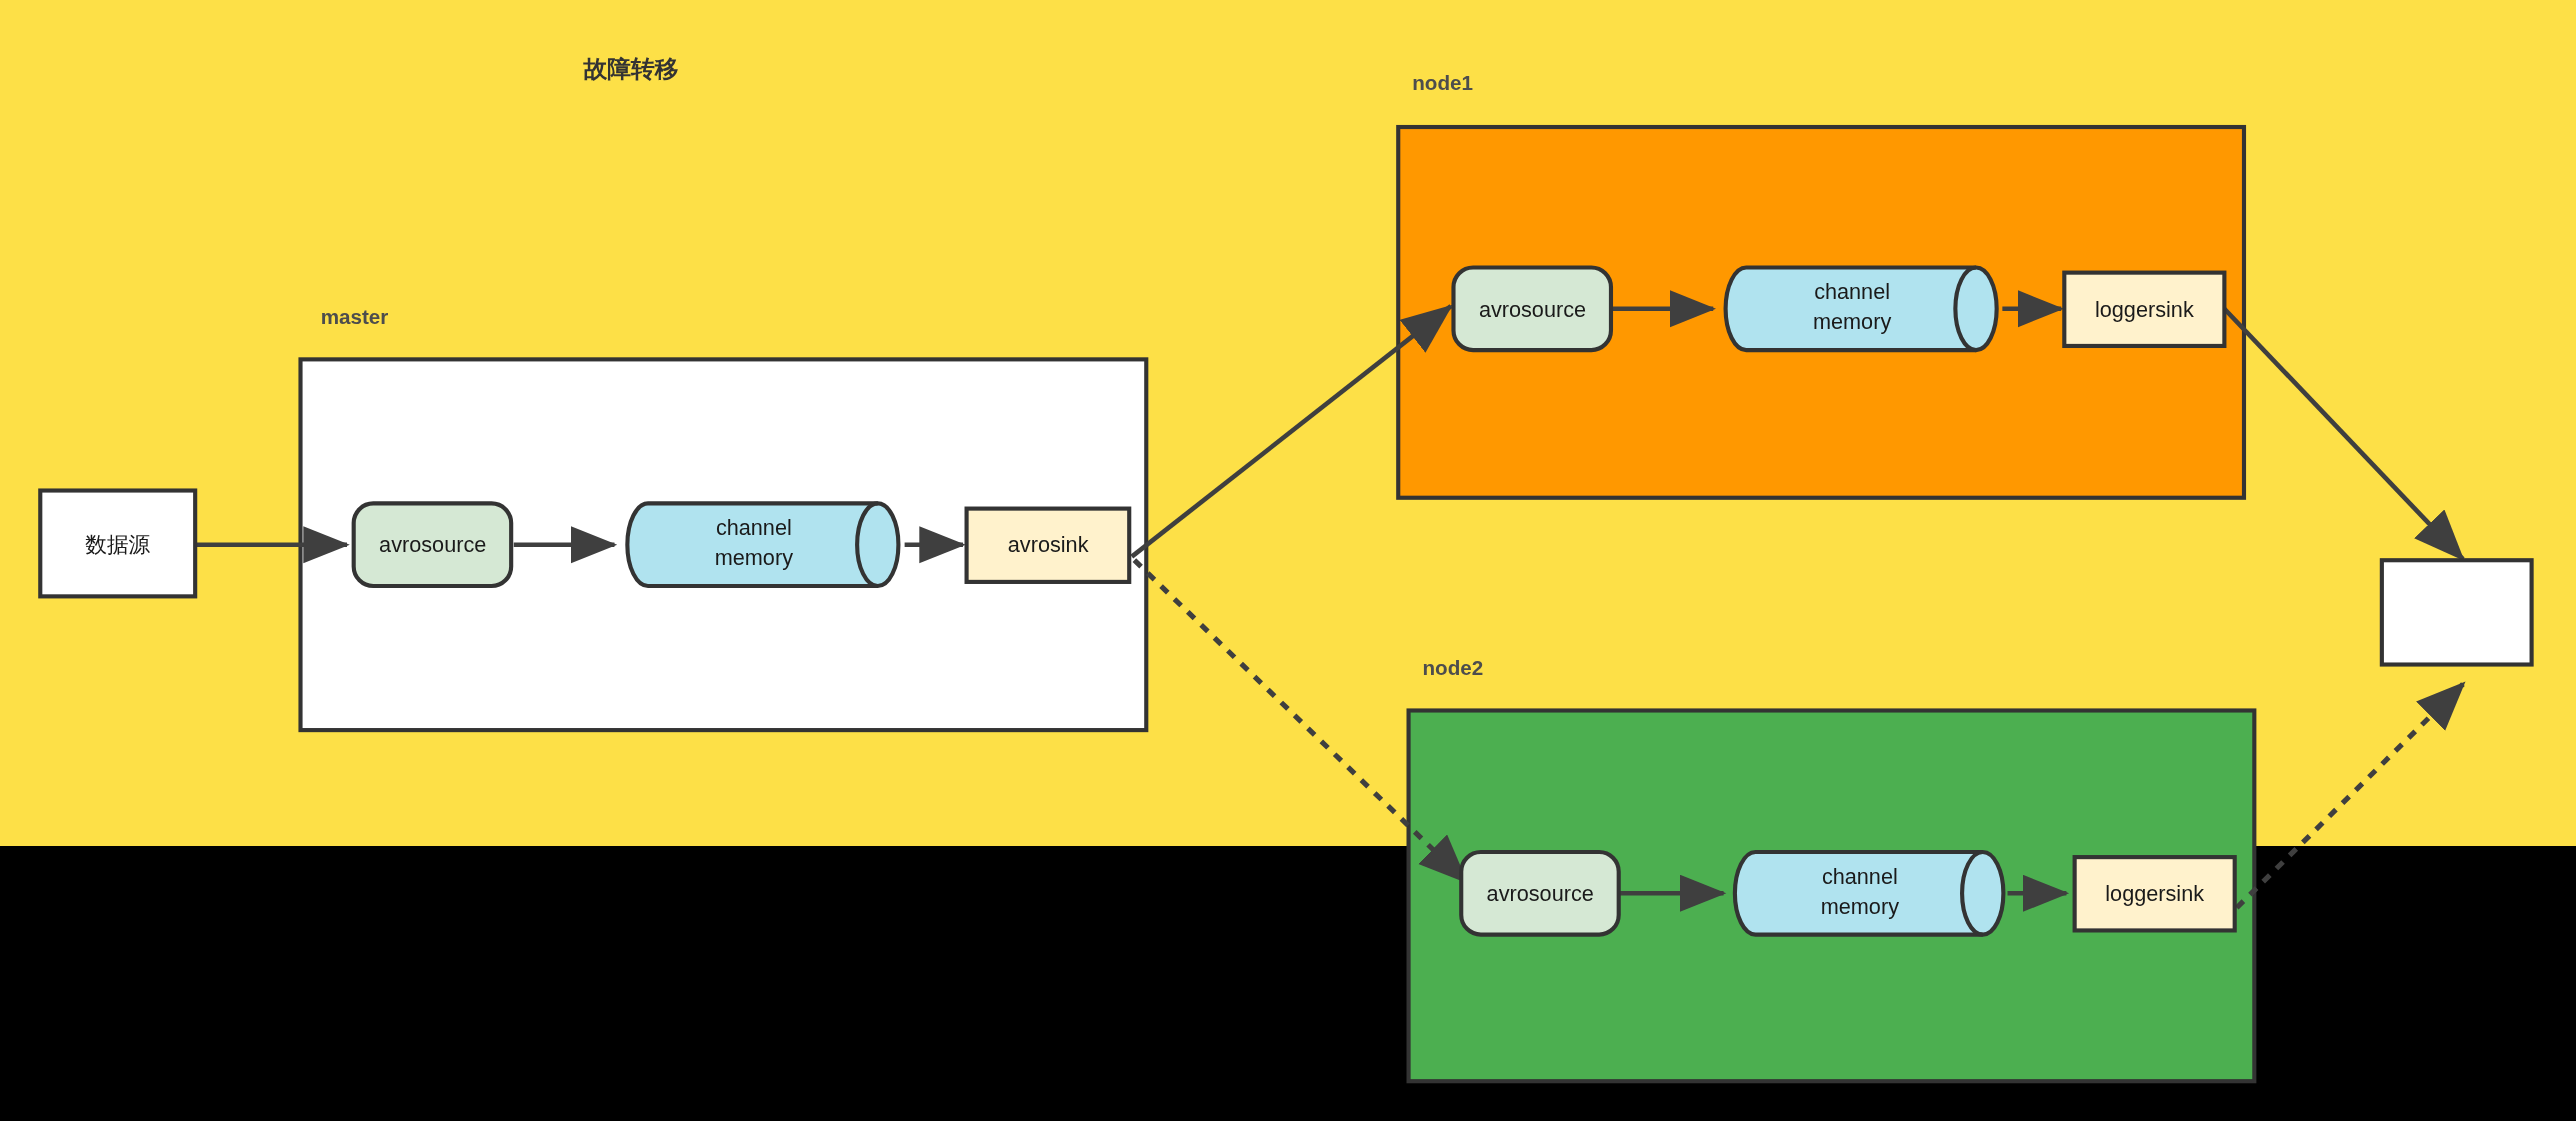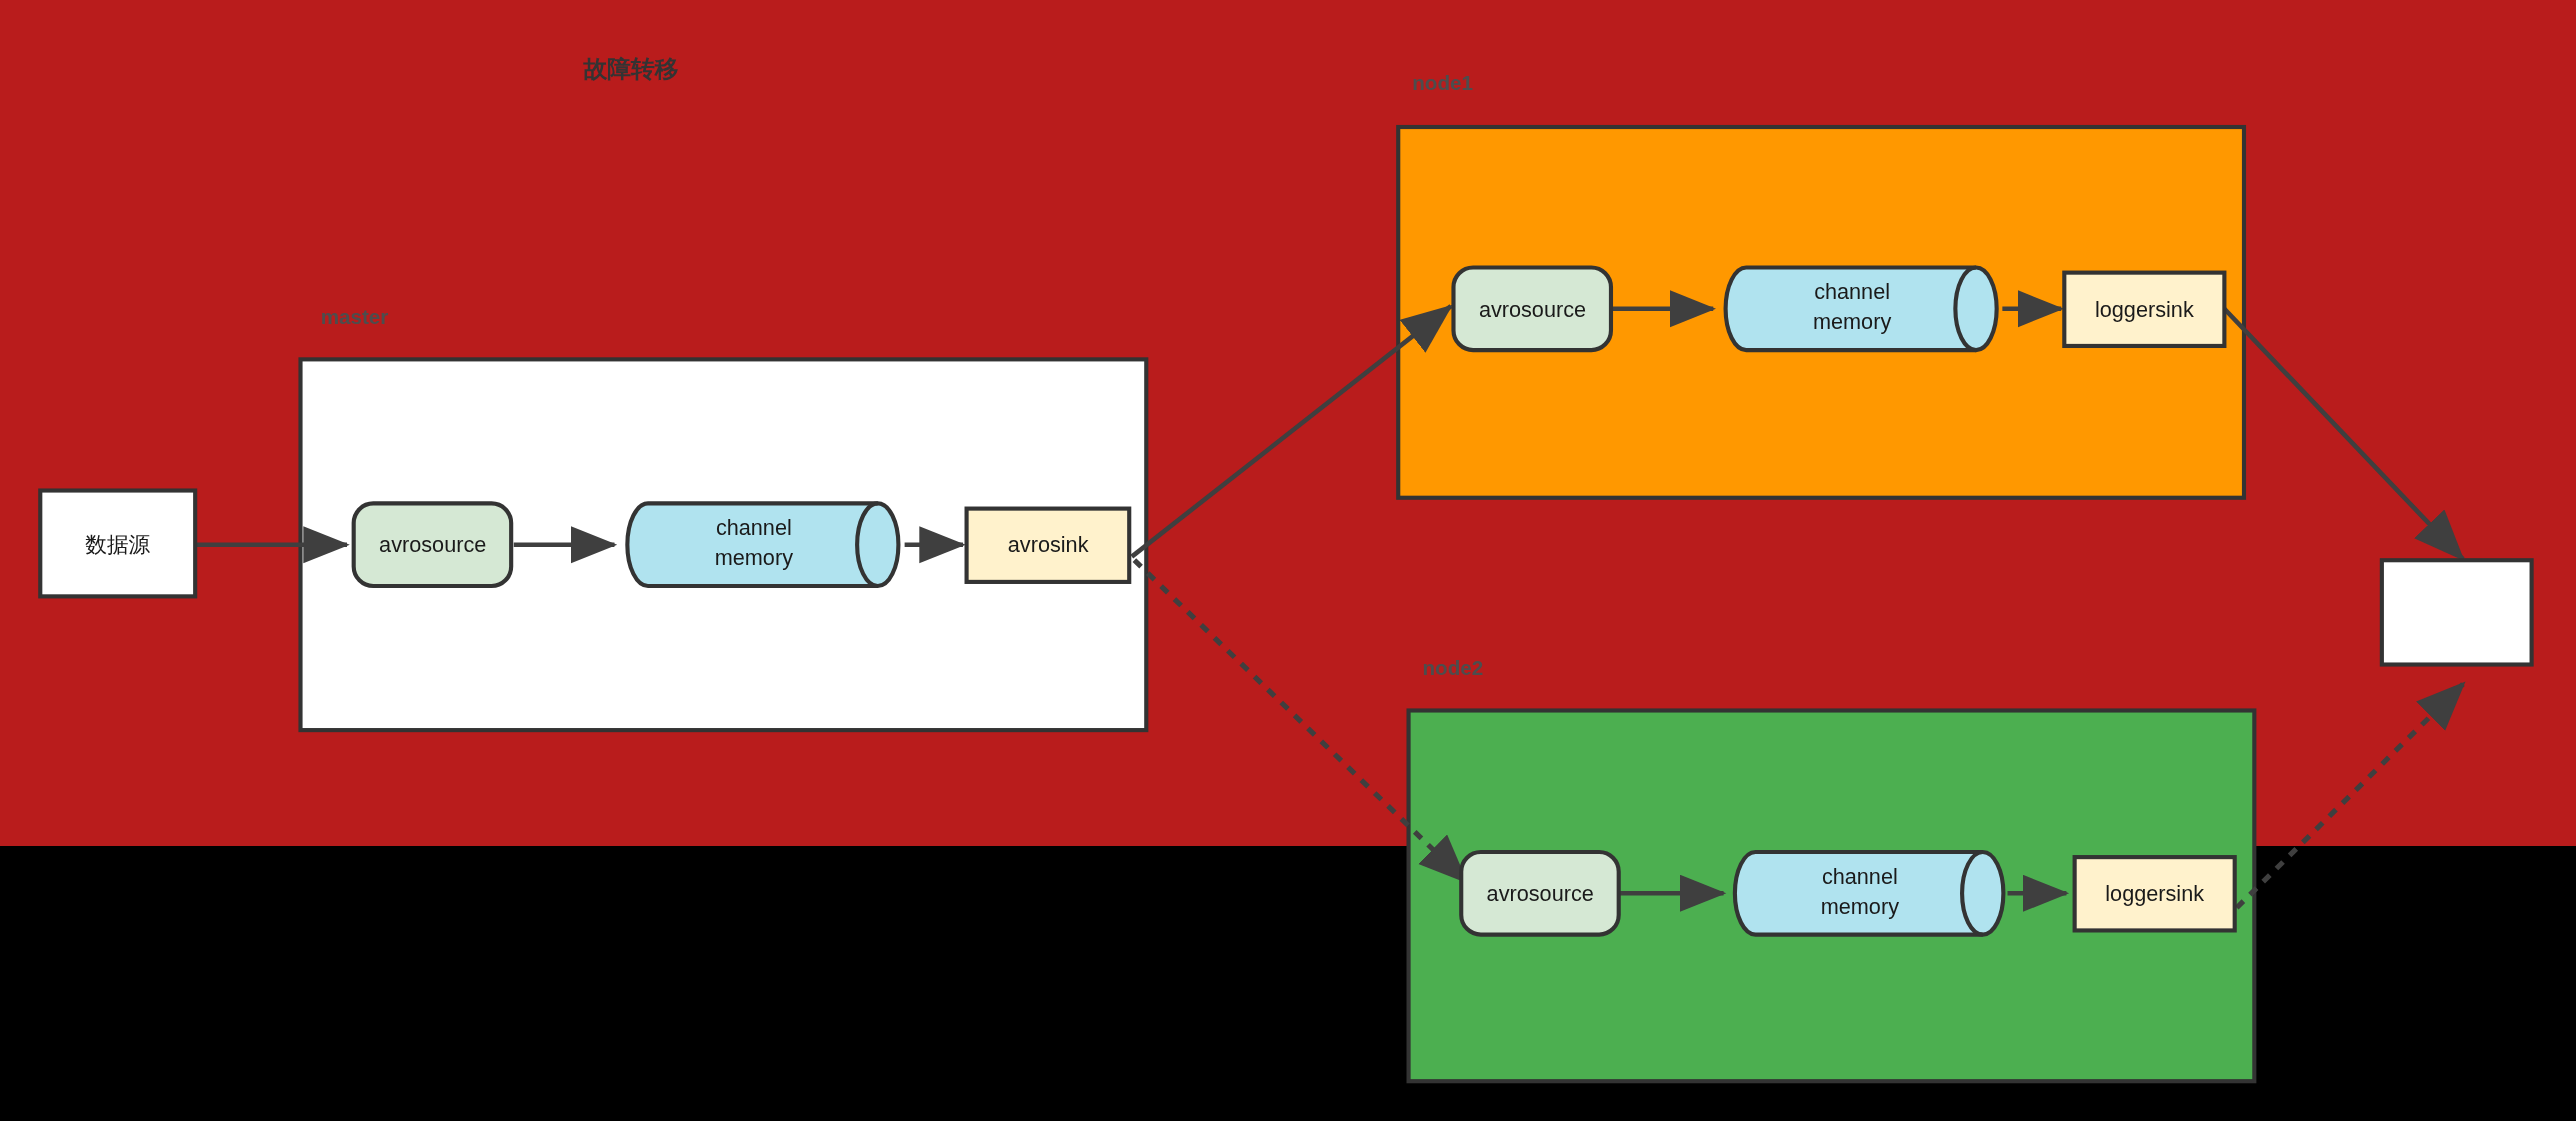--- a/index.html
+++ b/index.html
@@ -10,21 +10,21 @@
   body {
     width: 2576px;
     height: 1122px;
     overflow: hidden;
     font-family: "Liberation Sans", sans-serif;
   }
   #canvas {
     position: relative;
     width: 2576px;
     height: 846px;
-    background: #b91c1c;
+    background: #fde047;
   }
   svg#diagram {
     position: absolute;
     top: 0;
     left: 0;
     width: 2576px;
     height: 1122px;
   }
   .grp-label {
     fill: #4d4d4d;

